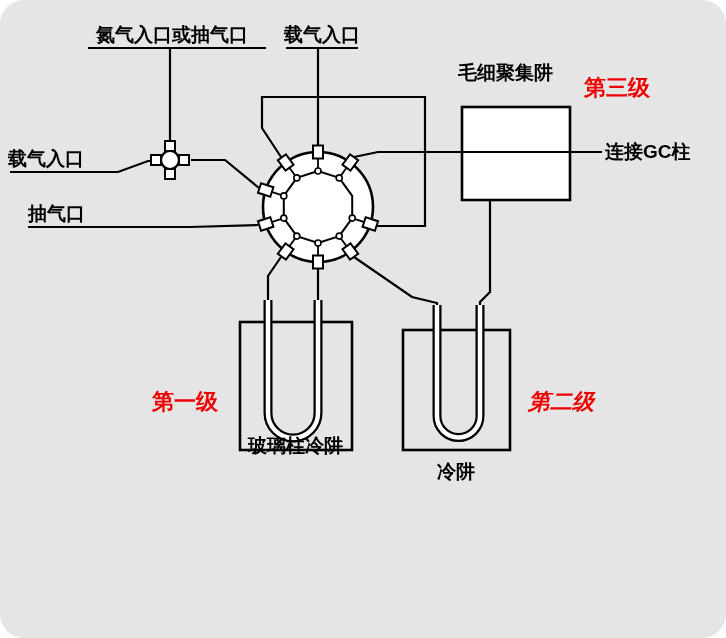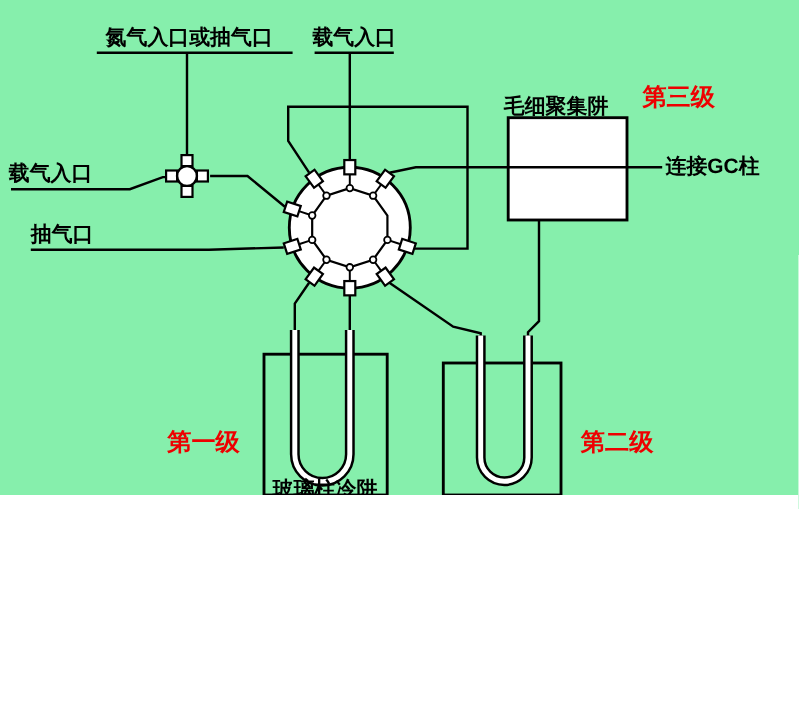--- a/index.html
+++ b/index.html
@@ -1,17 +1,17 @@
 <!DOCTYPE html>
 <html><head>
 <meta charset="utf-8">
 <style>
   html,body{margin:0;padding:0;background:#ffffff;}
-  #page{position:relative;width:726px;height:450px;background:#86efac;overflow:hidden;
-        font-family:"Liberation Sans","DejaVu Sans",sans-serif;}
+  #page{position:relative;width:726px;height:638px;background:#e5e5e5;overflow:hidden;
+        font-family:"Liberation Sans","DejaVu Sans",sans-serif;border-radius:24px;}
   #diagram-svg{position:absolute;left:0;top:0;}
   .dlabel{position:absolute;font-weight:bold;font-size:19px;color:#000;white-space:nowrap;
           line-height:1.1;}
   .stage{position:absolute;font-weight:bold;font-size:22px;color:#ee0000;white-space:nowrap;
          line-height:1.1;}
   #caption{position:absolute;left:8px;top:500px;width:712px;font-size:16px;font-weight:bold;
            color:#000;line-height:1.75;text-align:justify;}
   svg path, svg line, svg circle, svg rect, svg polygon{vector-effect:none;}
 </style>
 </head>
@@ -93,23 +93,23 @@
         <rect x="165" y="169" width="10" height="10" stroke-width="2"></rect>
         <circle cx="170" cy="160" r="9" stroke-width="2.2"></circle>
       </g>
     </g>
   </svg>
 
   <div class="dlabel" style="left:96px;top:25px;">氮气入口或抽气口</div>
   <div class="dlabel" style="left:284px;top:25px;">载气入口</div>
   <div class="dlabel" style="left:8px;top:149px;">载气入口</div>
   <div class="dlabel" style="left:28px;top:204px;">抽气口</div>
-  <div class="dlabel" style="left:458px;top:88px;font-family:Liberation Mono, monospace;">毛细聚集阱</div>
+  <div class="dlabel" style="left:458px;top:64px;font-family:Liberation Mono, monospace;">毛细聚集阱</div>
   <div class="dlabel" style="left:605px;top:142px;">连接GC柱</div>
   <div class="dlabel" style="left:248px;top:436px;">玻璃柱冷阱</div>
   <div class="dlabel" style="left:437px;top:462px;">冷阱</div>
 
   <div class="stage" style="left:584px;top:76px;">第三级</div>
   <div class="stage" style="left:152px;top:390px;">第一级</div>
-  <div class="stage" style="left:528px;top:390px;">第二级</div>
+  <div class="stage" style="left:528px;top:390px;font-style:italic;">第二级</div>
 
 
 </div>
 
 </body></html>

